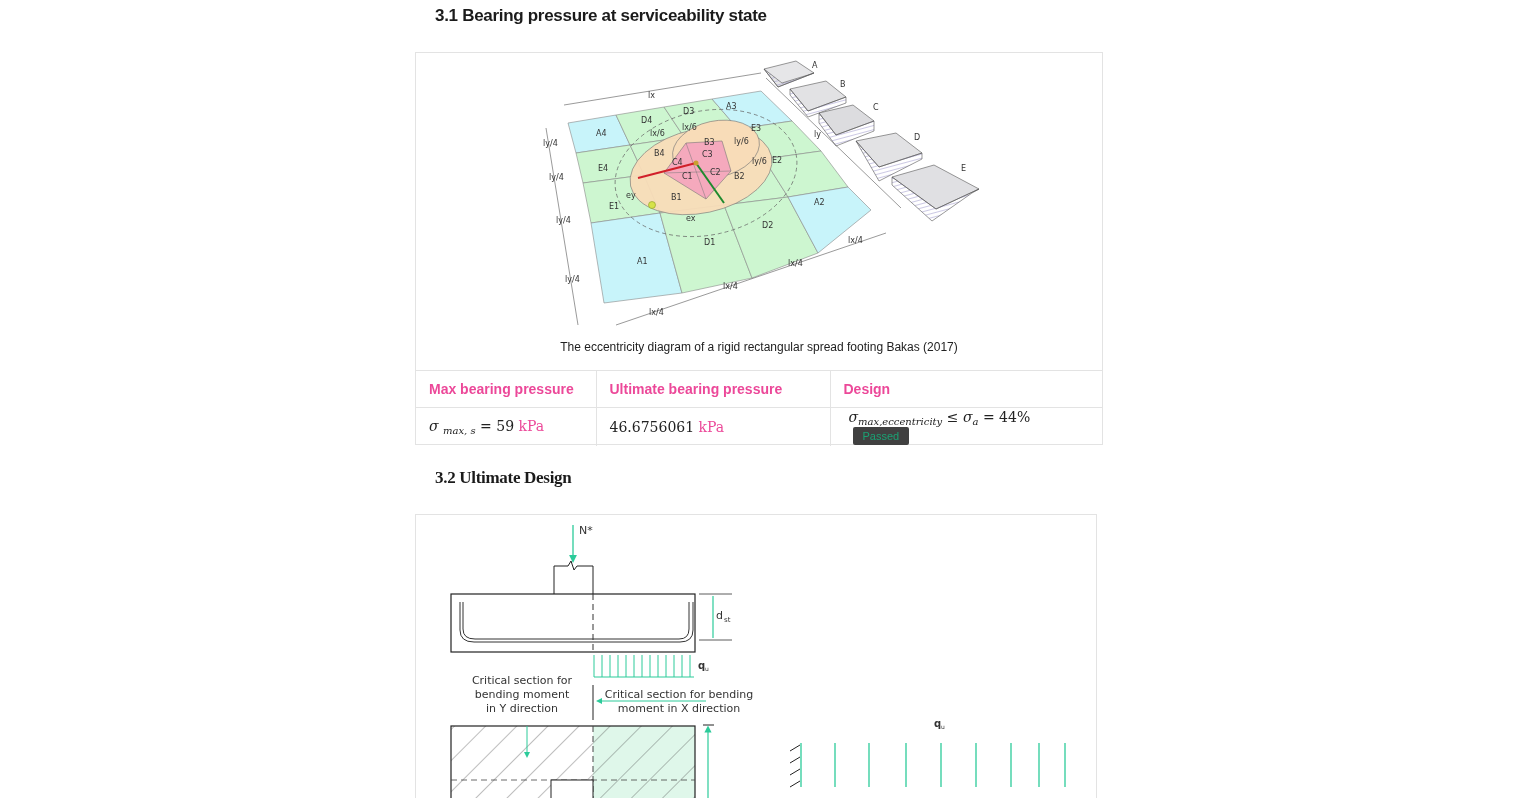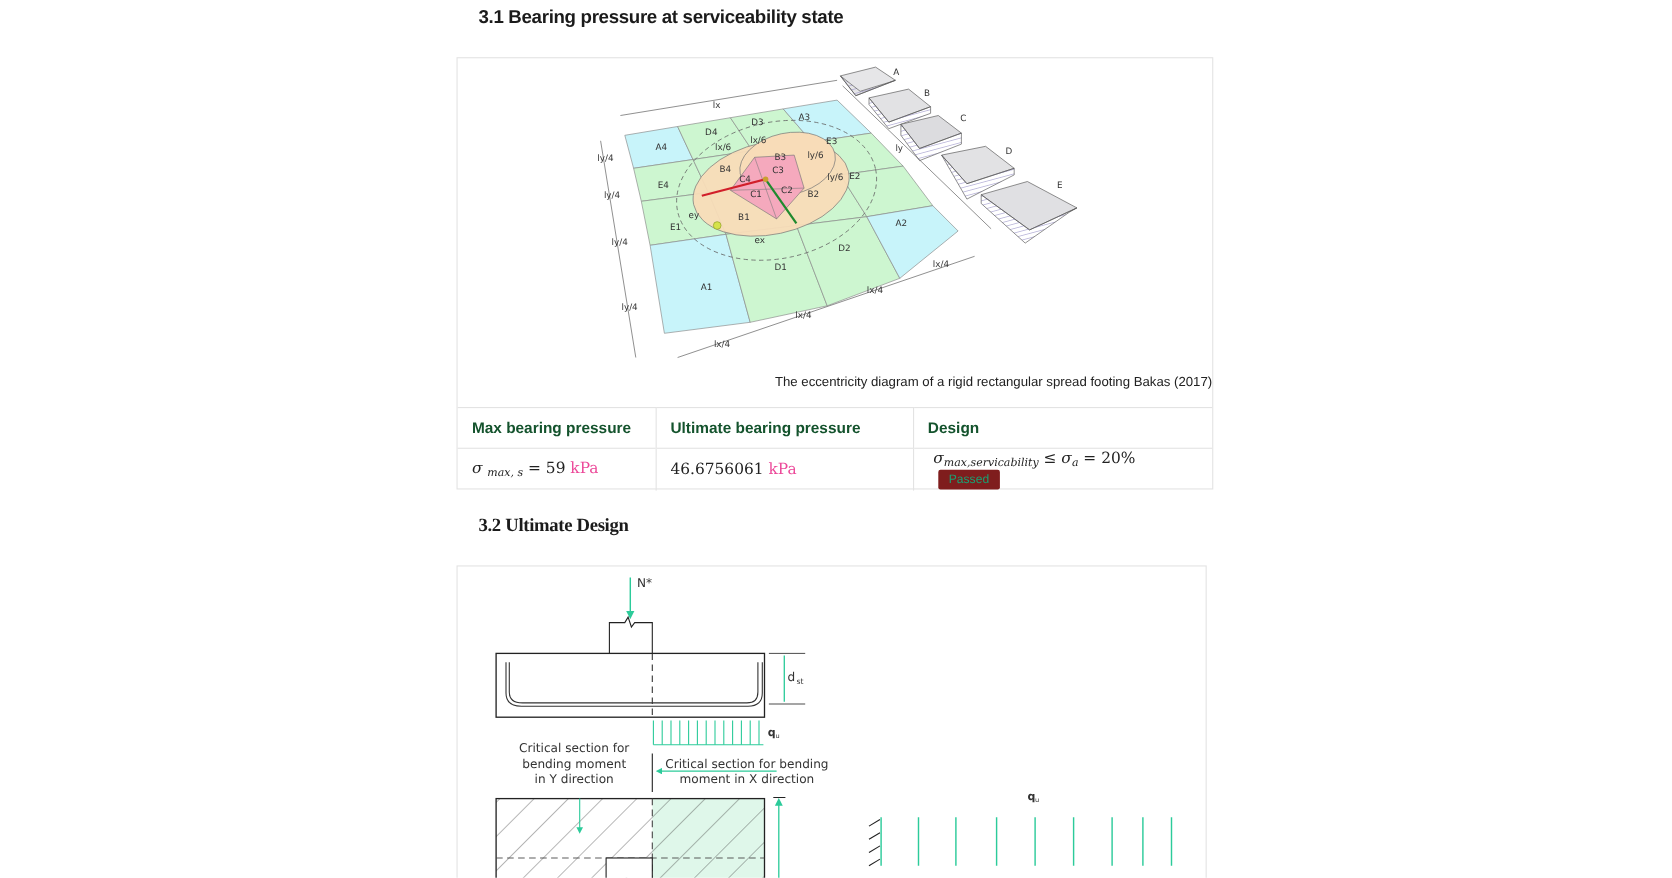--- a/index.html
+++ b/index.html
@@ -4,30 +4,30 @@
 <style>
   * { box-sizing: border-box; margin: 0; padding: 0; }
   html, body { width: 1520px; height: 798px; overflow: hidden; background: #ffffff; }
   body { font-family: "Liberation Sans", "DejaVu Sans", sans-serif; color: #1a1a1a; position: relative; }
   .h3 { position: absolute; left: 415px; font-size: 17px; font-weight: 700; letter-spacing: -0.3px; color: #1b1b1b; margin-left: 20px; }
   #h31 { top: 6px; }
   #h32 { top: 468px; font-family: Liberation Serif, serif; }
 
   .card { position: absolute; left: 415px; top: 52px; width: 688px; height: 393px; border: 1px solid #e3e3e3; background: #fff; }
   .figure { position: absolute; left: 0; top: 0; width: 686px; height: 317px; }
-  .caption { position: absolute; left: 0; top: 287px; width: 686px; text-align: right; font-size: 12px; color: #222; }
+  .caption { position: absolute; left: 0; top: 287px; width: 686px; text-align: center; font-size: 12px; color: #222; }
   table.res { position: absolute; left: 0; top: 317px; width: 686px; border-collapse: collapse; }
   table.res th, table.res td { border-top: 1px solid #e3e3e3; border-right: 1px solid #e3e3e3; text-align: left; padding: 0 13px; }
   table.res th:last-child, table.res td:last-child { border-right: none; }
-  table.res th { height: 37px; font-size: 14px; font-weight: 700; color: #14532d; }
+  table.res th { height: 37px; font-size: 14px; font-weight: 700; color: #ec4899; }
   table.res td { height: 38px; font-family: "DejaVu Serif", "Liberation Serif", serif; font-size: 14px; color: #222; }
   .math-i { font-style: italic; }
   .sub { font-size: 10px; font-style: italic; vertical-align: -3px; }
   .unit { color: #ec4899; }
-  .badge { display: inline-block; margin-left: 4px; padding: 3px 10px; background: #7f1d1d; color: #1aa173; font-family: "Liberation Sans", sans-serif; font-size: 11px; border-radius: 2px; vertical-align: middle; text-align: right; }
+  .badge { display: inline-block; margin-left: 4px; padding: 3px 10px; background: #404040; color: #1aa173; font-family: "Liberation Sans", sans-serif; font-size: 11px; border-radius: 2px; vertical-align: middle; text-align: right; }
 
   .card2 { position: absolute; left: 415px; top: 514px; width: 682px; height: 300px; border: 1px solid #e3e3e3; background: #fff; overflow: hidden; }
   .lbl { font-family: "DejaVu Sans", sans-serif; fill: #333; }
 </style>
 </head>
 <body>
 
 <div class="h3" id="h31">3.1 Bearing pressure at serviceability state</div>
 
 <div class="card">
@@ -155,25 +155,25 @@
           <span class="sub">max, s</span>
           <span>=</span>
           <span>59</span>
           <span class="unit">kPa</span>
         </td>
         <td>
           <span>46.6756061</span>
           <span class="unit">kPa</span>
         </td>
         <td style="padding-left:18px">
-          <span class="math-i">σ</span><span class="sub">max,servicability</span>
+          <span class="math-i">σ</span><span class="sub">max,eccentricity</span>
           <span>≤</span>
           <span class="math-i">σ</span><span class="sub">a</span>
           <span>=</span>
-          <span>20%</span>
+          <span>44%</span>
           <span class="badge">Passed</span>
         </td>
       </tr>
     </tbody>
   </table>
 </div>
 
 <div class="h3" id="h32">3.2 Ultimate Design</div>
 
 <div class="card2">

